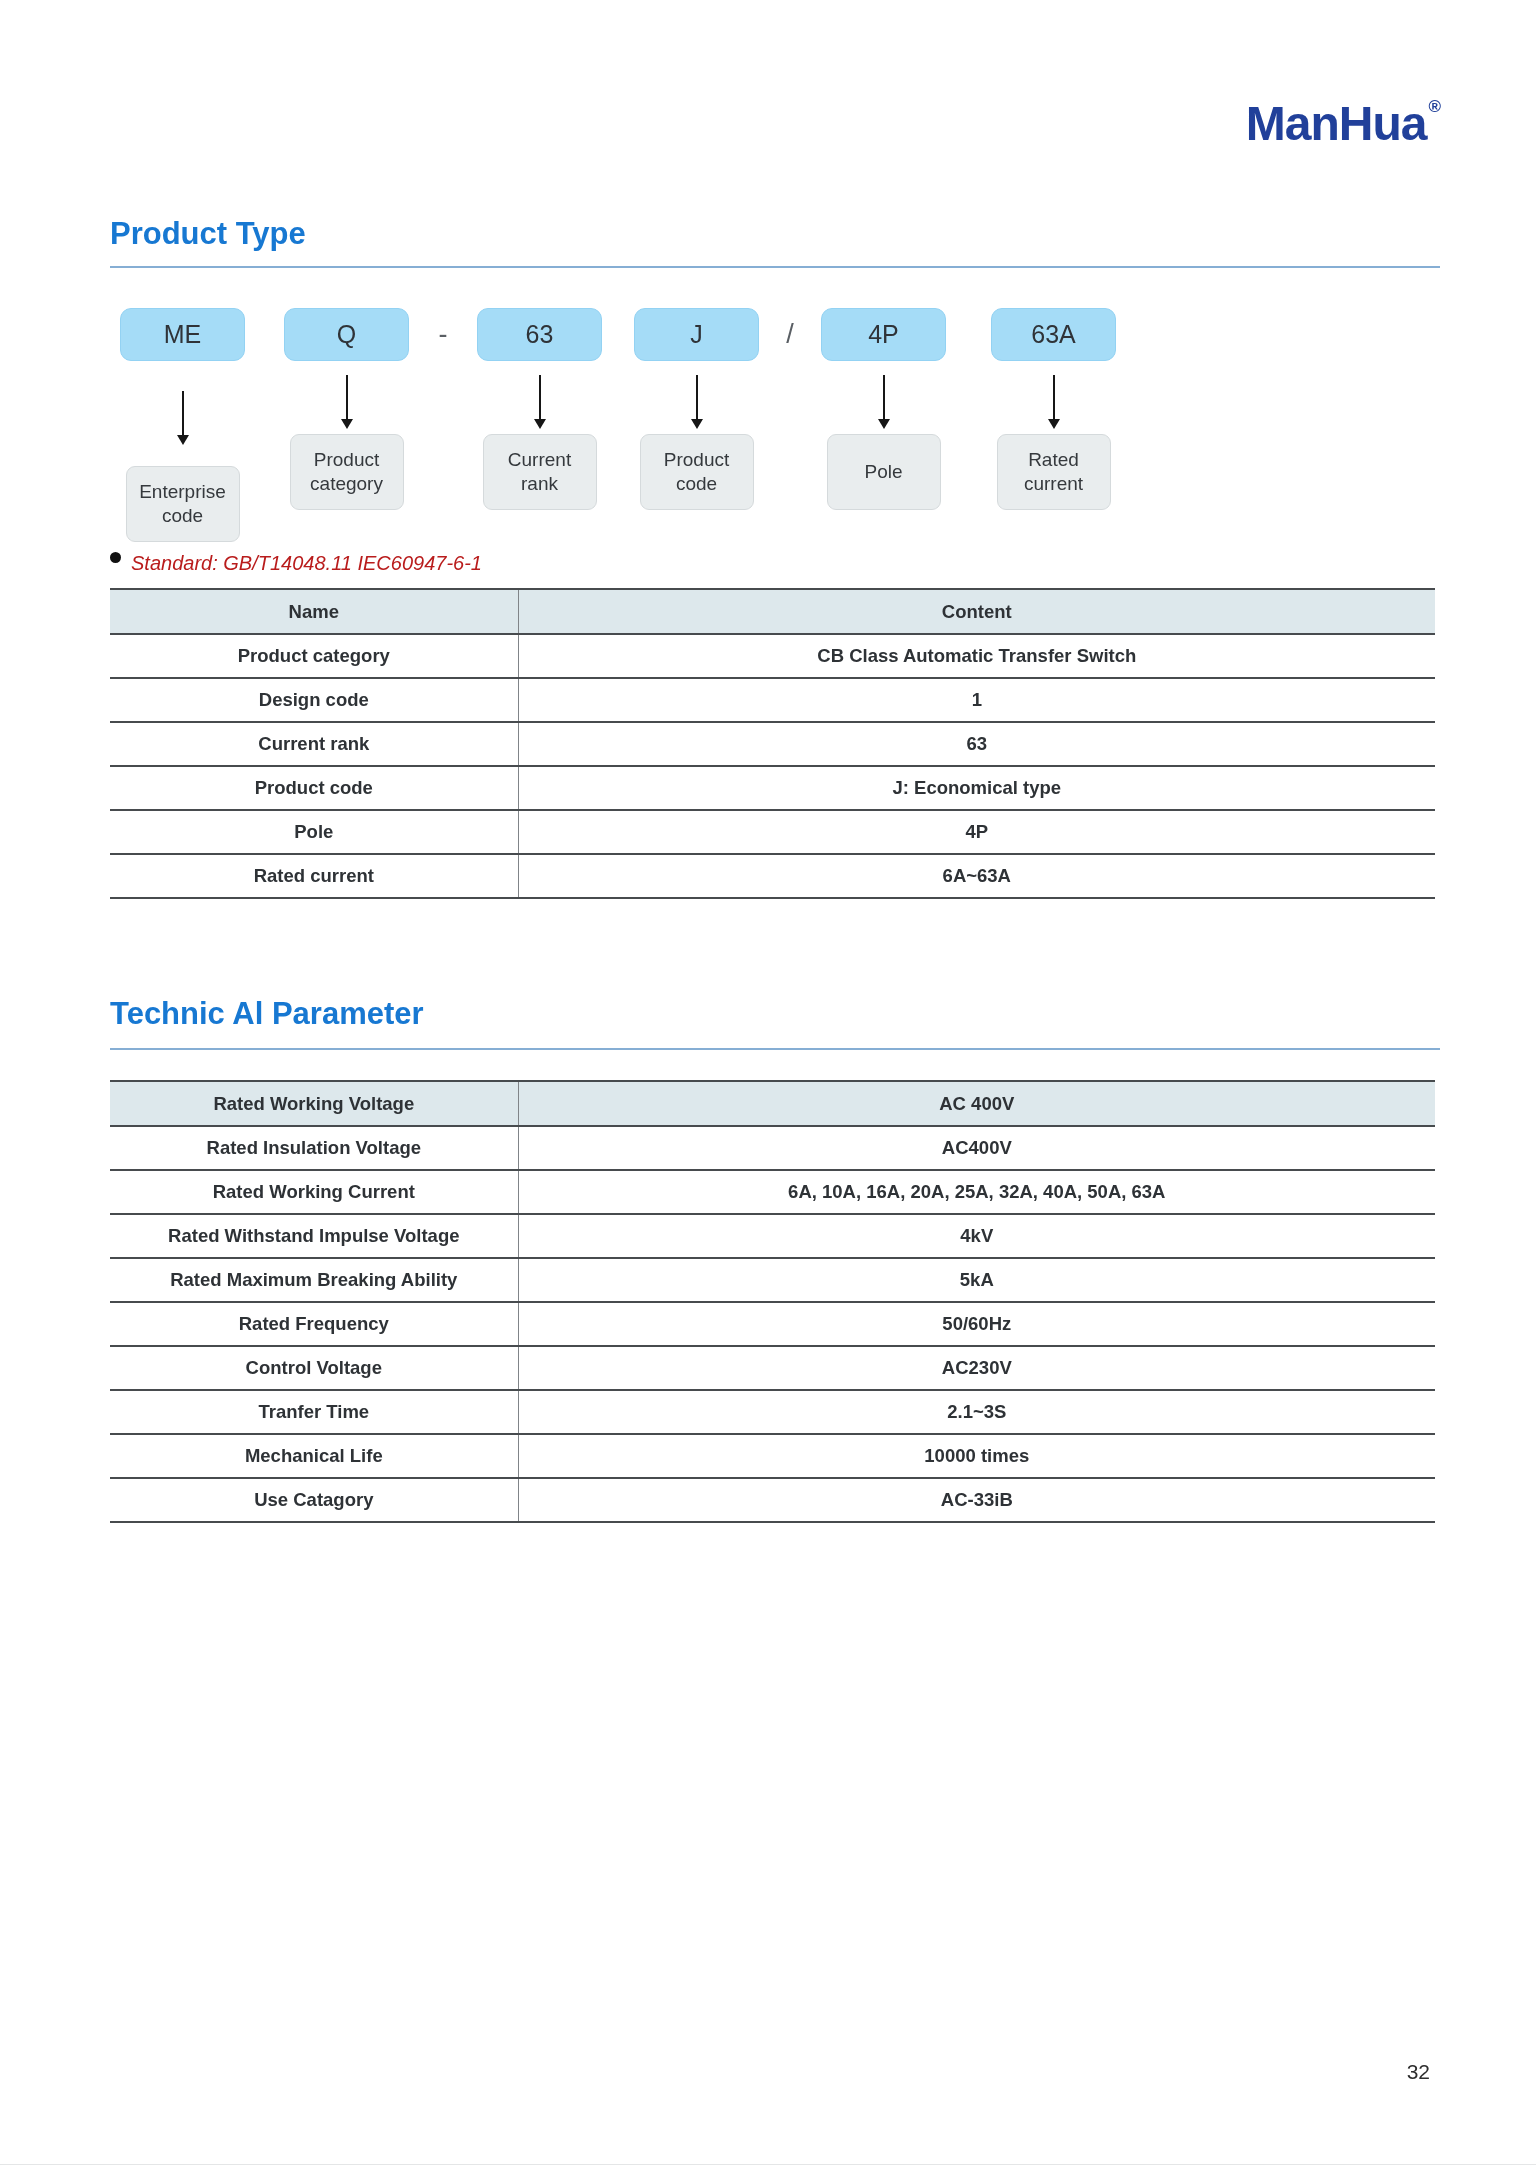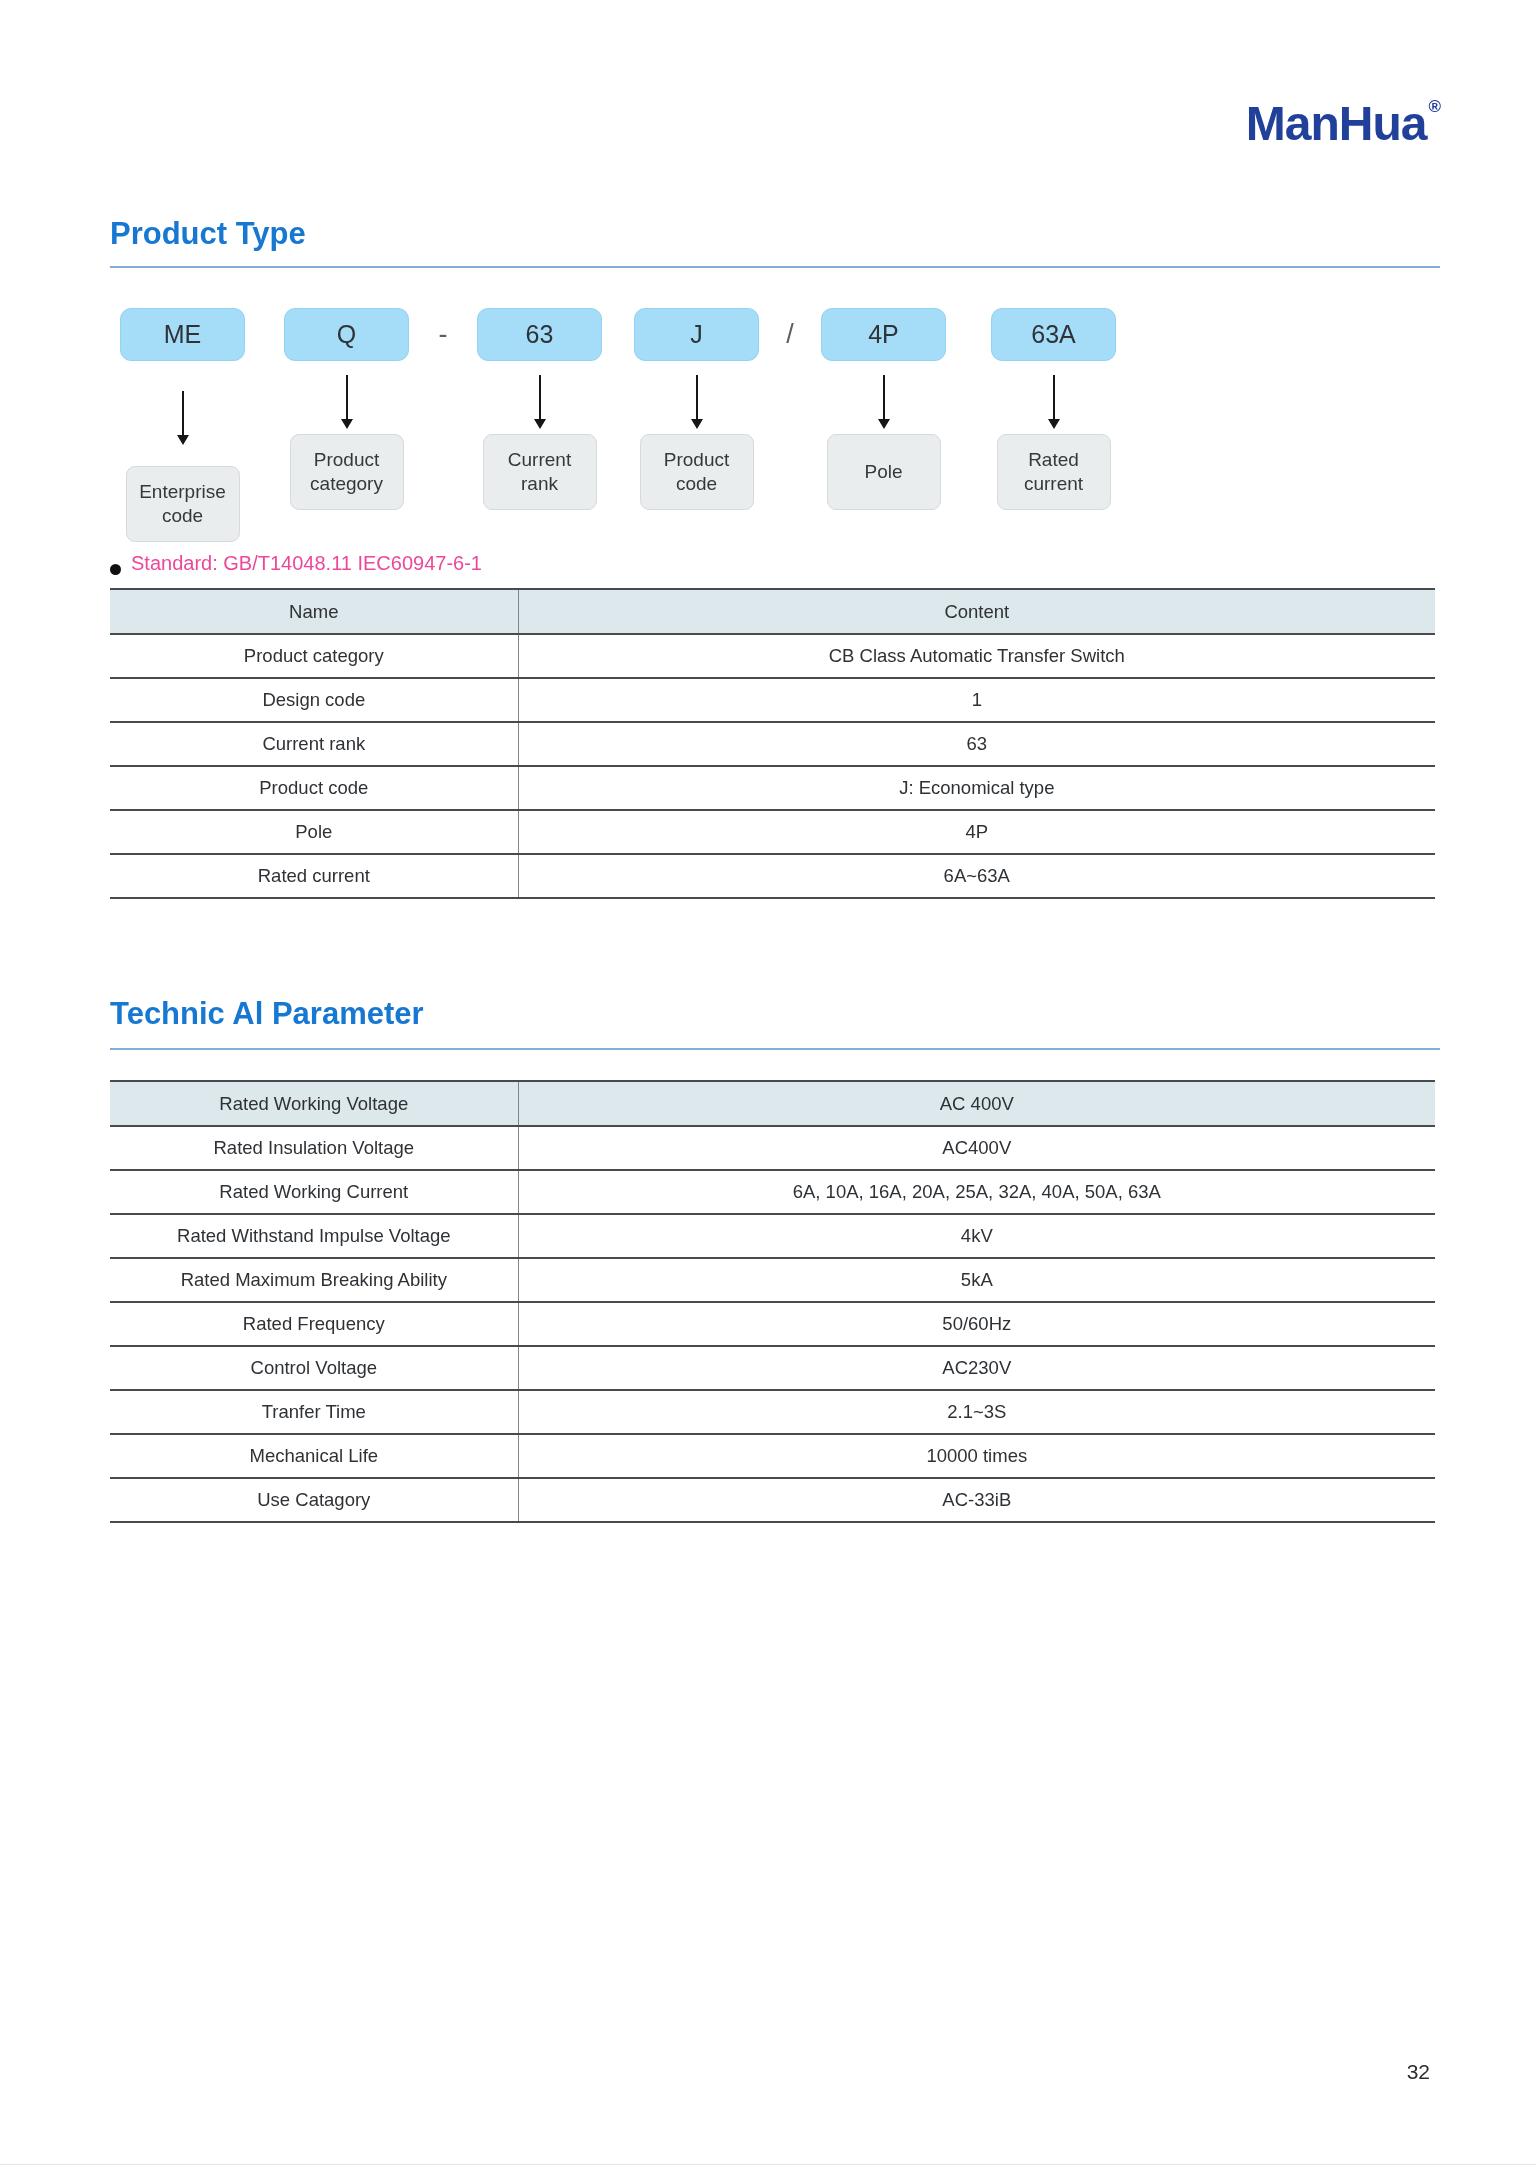--- a/index.html
+++ b/index.html
@@ -65,35 +65,35 @@
   }
   .sep-dash { width:68px; }
   .sep-slash { width:62px; }
   .gap-a { margin-right:39px;gap:16px; } 
   .gap-b { margin-right:32px; } 
   .gap-c { margin-right:45px; } 
 
   
   .standard-note {
     position:absolute; top:552px; left:110px;
-    font-size:20px; color:#ec4899; display:flex; align-items:flex-end;
+    font-size:20px; color:#b91c1c; display:flex; align-items:flex-start;font-style:italic;
   }
   .bullet { width:11px; height:11px; border-radius:50%; background:#111; margin-right:10px; }
 
   
   .data-table {
     position:absolute; left:110px; width:1325px;
     border-collapse:collapse; table-layout:fixed;
     font-size:18.5px; color:#2e3236;
   }
   .table-product { top:588px; }
   .table-technical { top:1080px; }
   .data-table td, .data-table th {
     text-align:center; vertical-align:middle;
-    height:44px; padding:2px 10px; font-weight:normal;
+    height:44px; padding:2px 10px; font-weight:bold;
   }
   .data-table tr { border-bottom:2px solid #474b4e; }
   .data-table tr.head-row { border-top:2px solid #474b4e; }
   .data-table td:first-child, .data-table th:first-child {
     width:30.8%; border-right:1px solid #808488;
   }
   .head-row th, .head-row td { background:var(--table-head-bg,#dde8ec); height:45px; }
 
   
   .page-number {

